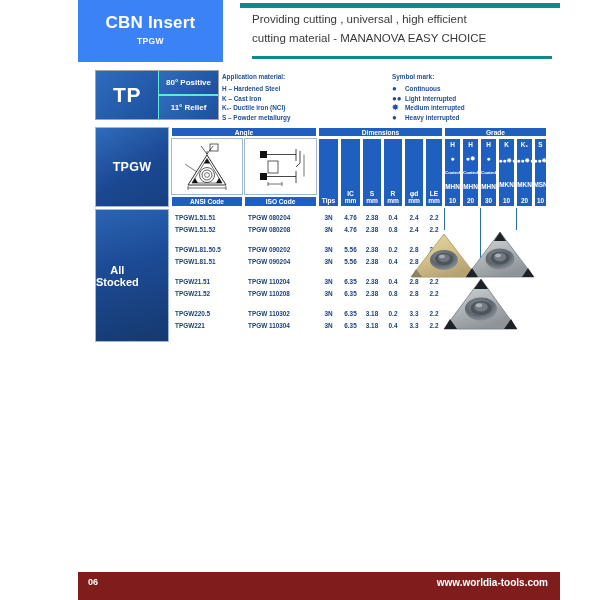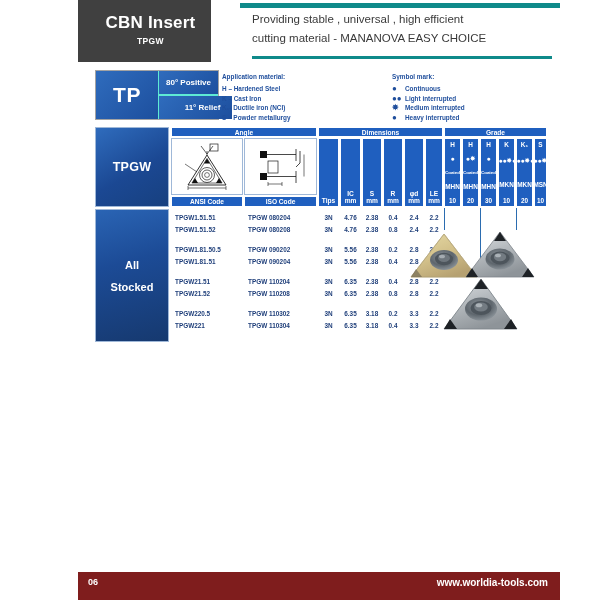--- a/index.html
+++ b/index.html
@@ -6,42 +6,42 @@
   body{
     width:600px;height:600px;background:#ffffff;
     font-family:"Liberation Sans",sans-serif;
     position:relative;overflow:hidden;
     -webkit-font-smoothing:antialiased;
   }
   .page{position:absolute;left:0;top:0;width:600px;height:600px;}
 
   
   .top-rule{position:absolute;left:240px;top:3px;width:320px;height:5px;background:#0f8a8a;}
-  .title-block{position:absolute;left:78px;top:0px;width:118px;height:62px;background:#404040;padding-left:15px;}
+  .title-block{position:absolute;left:78px;top:0px;width:145px;height:62px;background:#3b82f6;}
   .title-main{position:absolute;left:0;top:13px;width:145px;text-align:center;
     color:#fff;font-size:17px;font-weight:bold;letter-spacing:.2px;}
   .title-sub{position:absolute;left:0;top:36px;width:145px;text-align:center;
     color:#fff;font-size:8.5px;font-weight:bold;letter-spacing:.4px;}
   .tagline{position:absolute;left:252px;top:10px;width:300px;
     color:#3a3a3a;font-size:11.5px;line-height:19px;font-weight:300;}
   .tag-rule{position:absolute;left:252px;top:56px;width:300px;height:3px;background:#0f8a8a;}
 
   
   .tp-wrap{position:absolute;left:95px;top:70px;width:122px;height:48px;
      background:#5eead4;border:1px solid #a3a3a3;}
   .tp-left{position:absolute;left:0;top:0;width:62px;height:48px;
      background:linear-gradient(135deg,#2f6cbd 0%,#1d4f9e 100%);
      display:flex;align-items:center;justify-content:center;
      color:#fff;font-size:21px;font-weight:bold;letter-spacing:.5px;}
   .tp-r1,.tp-r2{position:absolute;left:63px;width:59px;height:23px;
      background:linear-gradient(135deg,#2f6cbd 0%,#1d4f9e 100%);
      display:flex;align-items:center;justify-content:center;
      color:#fff;font-size:8px;font-weight:bold;}
   .tp-r1{top:0;}
-  .tp-r2{top:25px;padding-left:14px;}
+  .tp-r2{top:25px;}
 
   
   .legend{position:absolute;color:#1f4e9c;font-size:6.4px;font-weight:bold;line-height:9.6px;}
   .legend .lg-title{margin-bottom:2.6px;font-size:6.4px;}
   .legend-mat{left:222px;top:72px;}
   .legend-sym{left:392px;top:72px;}
   .sym-row{display:flex;align-items:center;height:9.6px;}
   .sym-ico{width:13px;display:inline-block;color:#1f4e9c;font-size:8px;line-height:9.6px;}
 
   
@@ -53,22 +53,22 @@
   .cell.white{background:#ffffff;border:1px solid #9fb8d8;color:#1f3f7a;}
 
   .tpgw-cell{position:absolute;left:0;top:0;width:74px;height:80px;
      background:linear-gradient(150deg,#2f6cbd 0%,#1b4893 55%,#17407f 100%);
      border:1px solid #9fb8d8;box-sizing:border-box;
      display:flex;align-items:center;justify-content:center;
      color:#fff;font-size:12.5px;font-weight:bold;letter-spacing:.3px;}
   .stock-cell{position:absolute;left:0;top:82px;width:74px;height:133px;
      background:linear-gradient(165deg,#2a64b4 0%,#1c4b96 40%,#16396f 100%);
      border:1px solid #9fb8d8;box-sizing:border-box;
-     display:flex;align-items:center;justify-content:center;
-     color:#fff;font-size:11px;font-weight:bold;line-height:22px;text-align:center;}
+     display:flex;align-items:center;
+     color:#fff;font-size:11px;font-weight:bold;line-height:12px;text-align:center;}
 
   .gradesym{font-size:7px;line-height:7.4px;letter-spacing:-0.3px;}
   .coated{font-size:4.4px;font-weight:bold;line-height:5px;}
   .gname{font-size:6.4px;font-weight:bold;line-height:7px;}
   .dcode{position:absolute;color:#1f3f7a;font-size:6.4px;font-weight:bold;}
   .dnum{position:absolute;color:#1f3f7a;font-size:6.4px;font-weight:bold;text-align:center;}
 
   
   .leader{position:absolute;background:#2b6cb0;width:1px;}
   .ins{position:absolute;}
@@ -84,21 +84,21 @@
 <div class="page">
 
   <div class="top-rule"></div>
 
   <div class="title-block">
     <div class="title-main">CBN Insert</div>
     <div class="title-sub">TPGW</div>
   </div>
 
   <div class="tagline">
-    <div>Providing  stable , universal , high efficient</div>
+    <div>Providing  cutting , universal , high efficient</div>
     <div>cutting material - MANANOVA EASY CHOICE</div>
   </div>
   <div class="tag-rule"></div>
 
   <div class="tp-wrap">
     <div class="tp-left">TP</div>
     <div class="tp-r1">80° Positive</div>
     <div class="tp-r2">11° Relief</div>
   </div>
 

